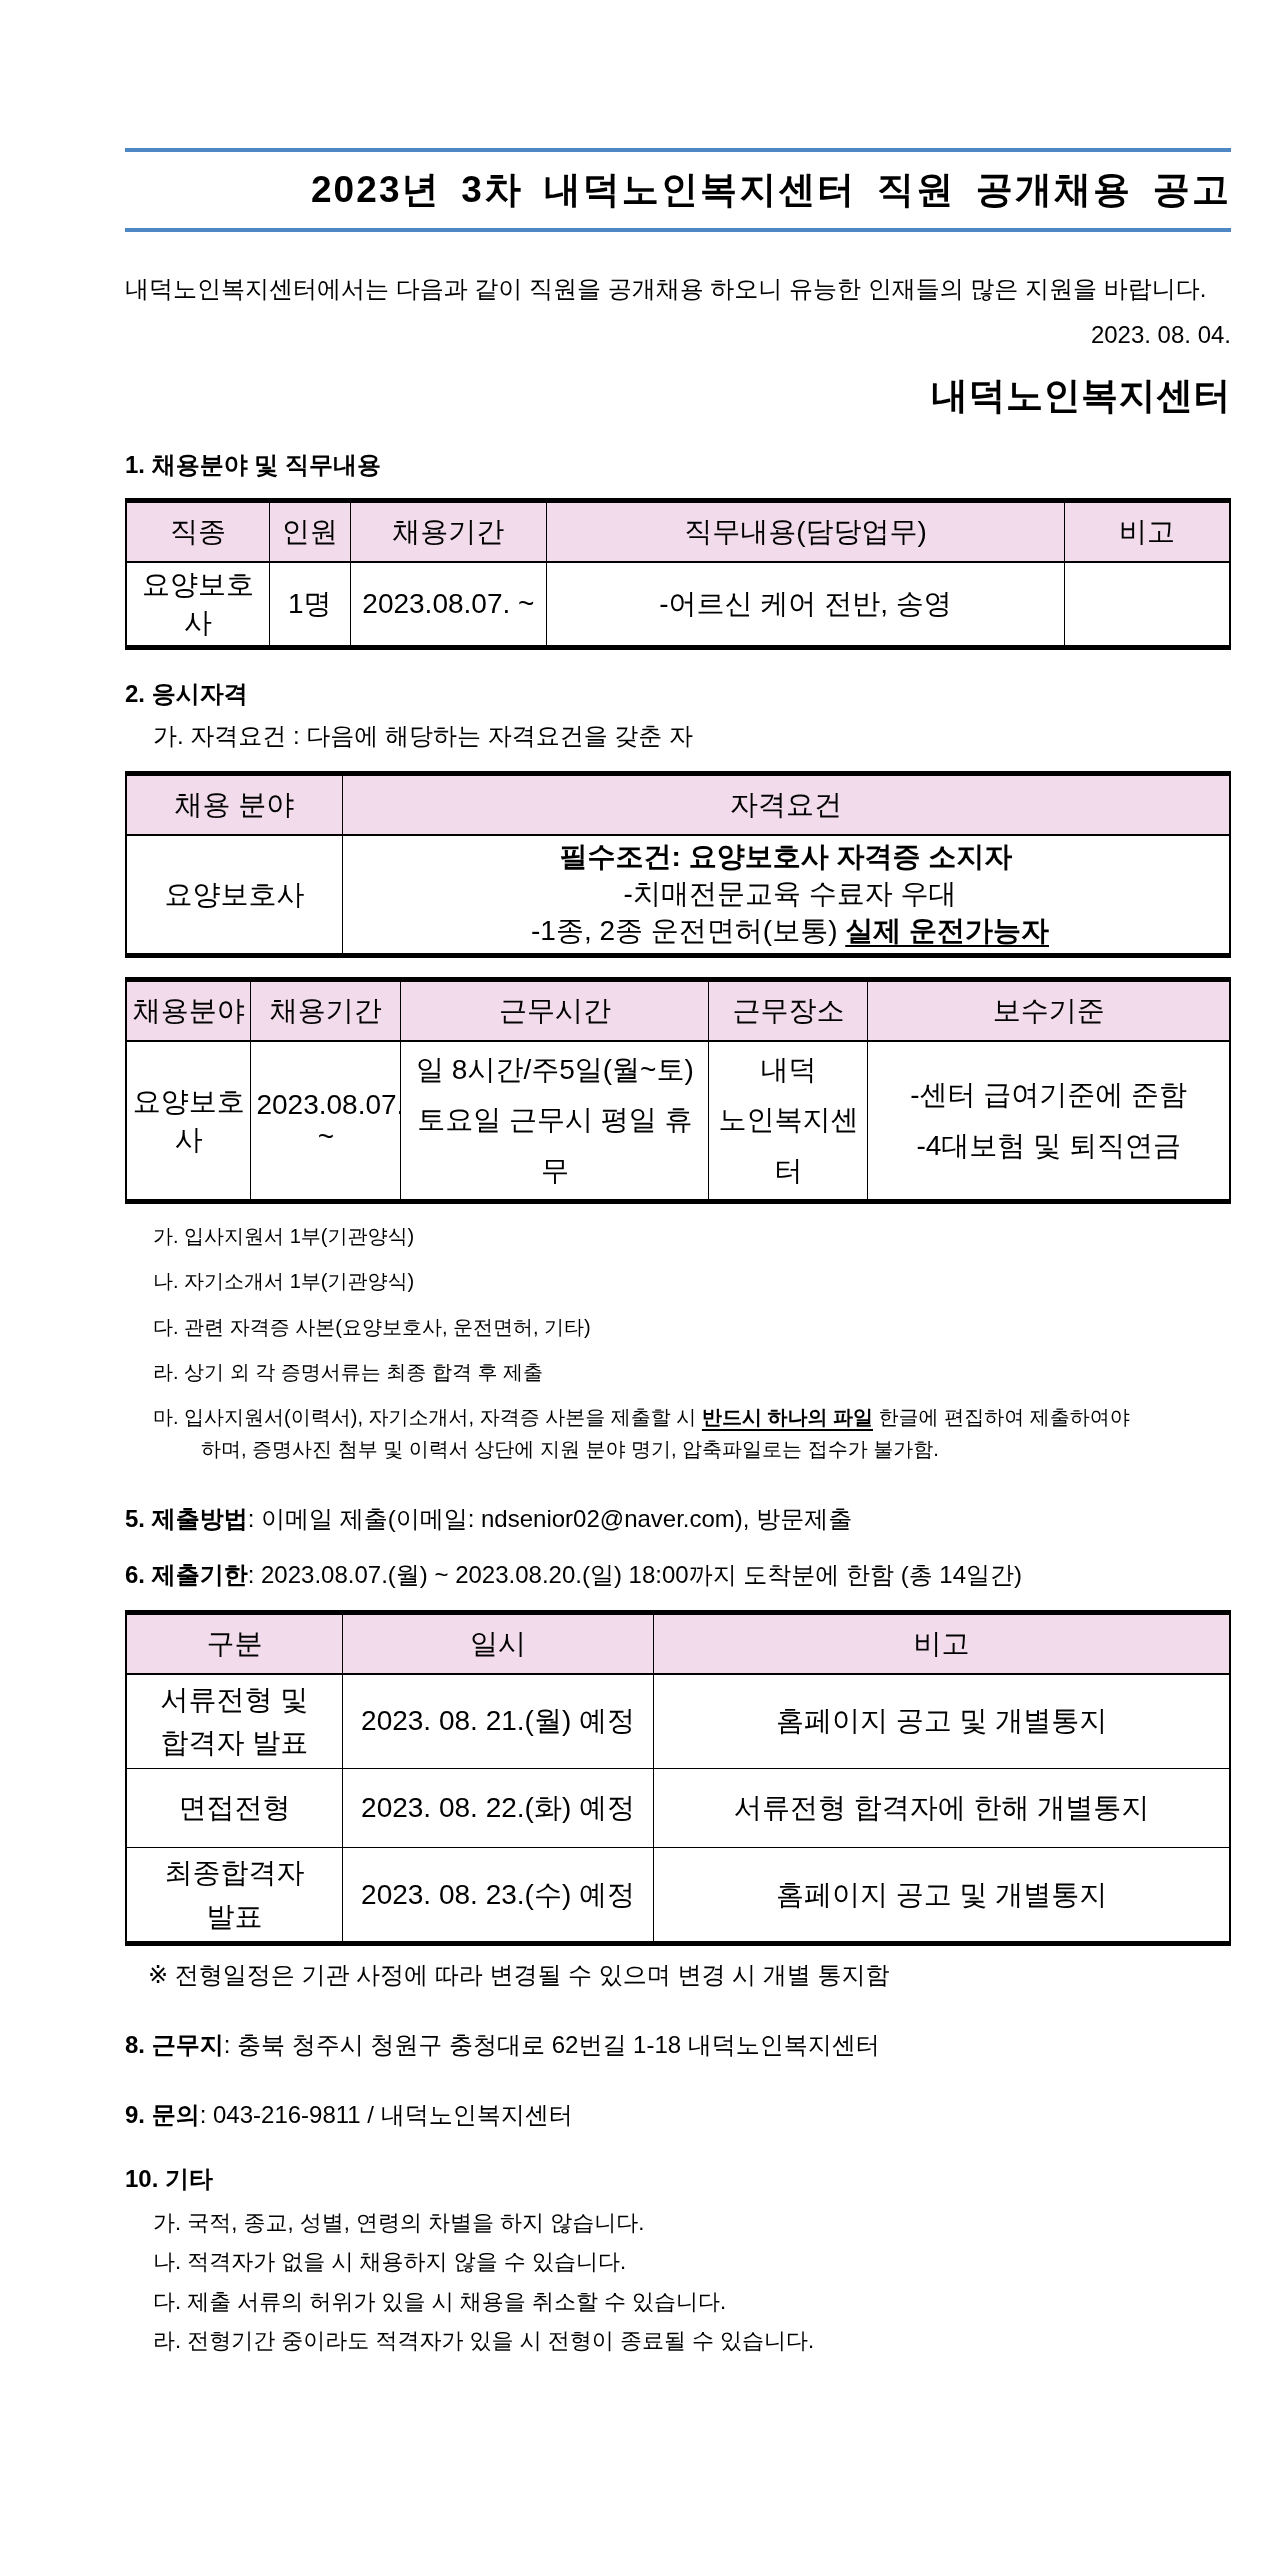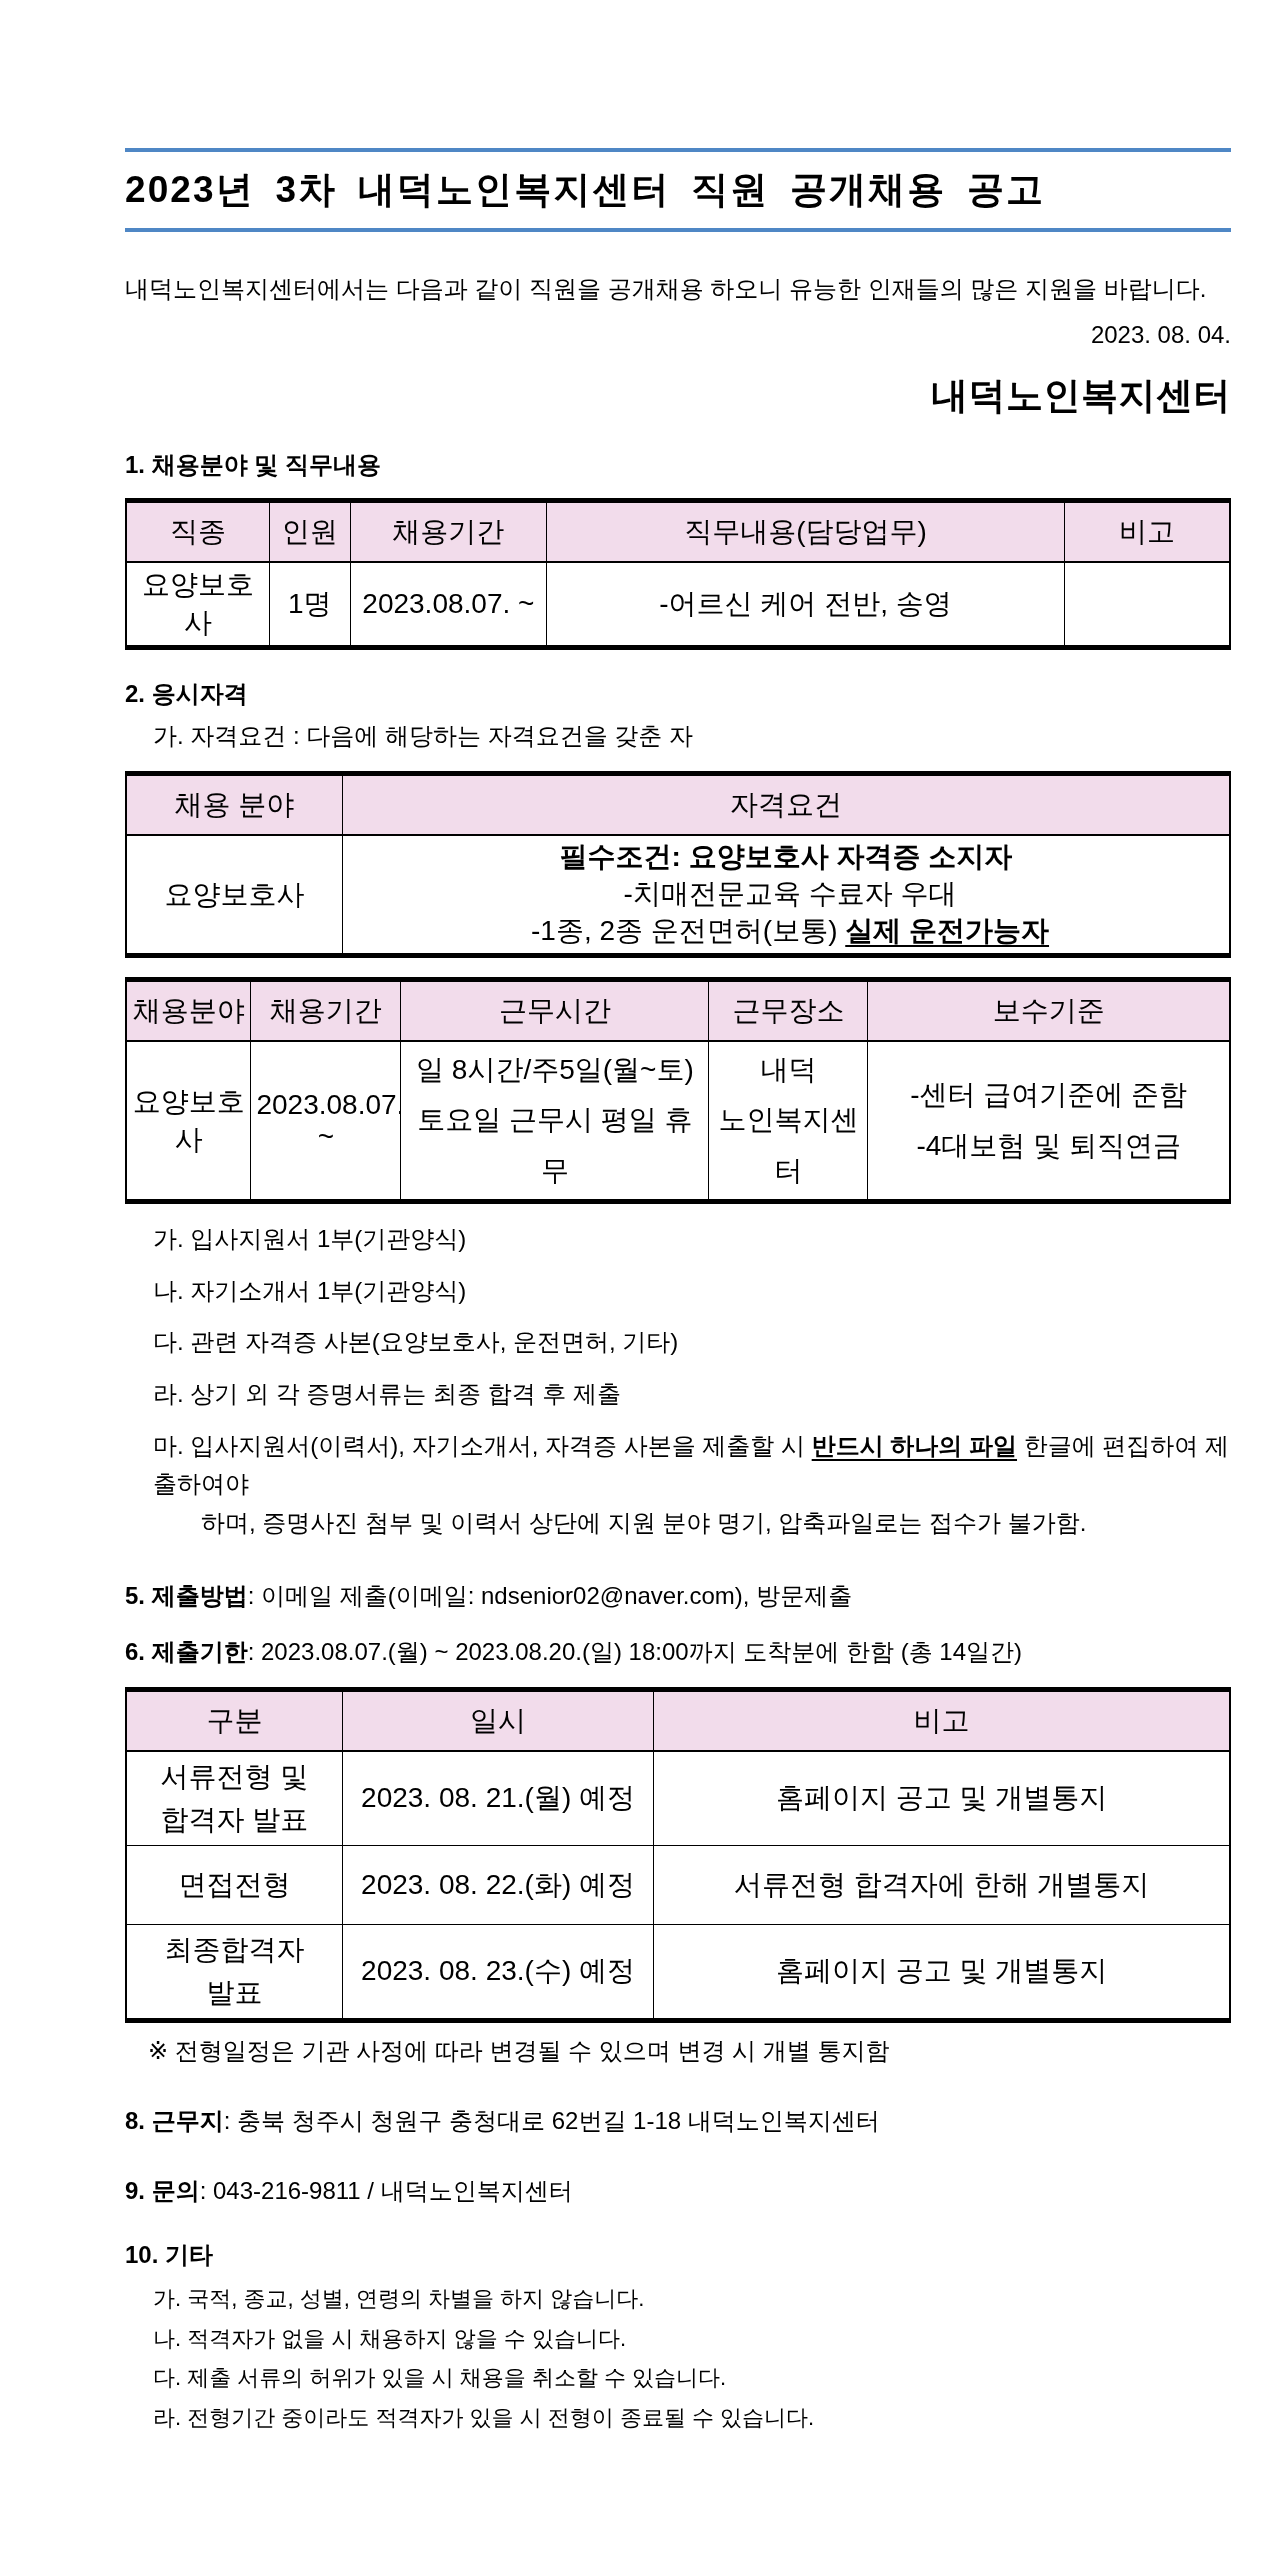--- a/index.html
+++ b/index.html
@@ -14,21 +14,21 @@
     box-sizing:border-box;
     width:1277px;height:2870px;
     padding:148px 46px 0 125px;
     overflow:hidden;
     background:#fff;
   }
   .rule{height:4.1px;background:var(--accent,#4F87C5);}
   .title{
     margin:17.5px 0 17.5px 0;
     font-size:37px;font-weight:bold;
-    text-align:left;
+    text-align:right;
     letter-spacing:2.1px;word-spacing:8.2px;
     line-height:1.1;
   }
   .intro{
     margin:40px 0 0 0;
     font-size:24px;line-height:1.4;
     text-align:justify;
   }
   .date-line{margin:15.5px 0 0 0;font-size:24px;text-align:right;}
   .org-line{margin:21.6px 0 0 0;font-size:37px;font-weight:bold;text-align:right;letter-spacing:0.5px;}
@@ -61,21 +61,21 @@
   .t3 tbody td{height:100px;}
   .t7 tbody tr td{height:72px;border-top:1.5px solid #000;}
   td.left{text-align:left;padding-left:7.2px;}
   .ml{white-space:pre-line;line-height:1.55;}
   .t3 .ml{line-height:1.8;}
   .req-line{line-height:1.32;}
   .req-indent{padding-left:8.2px;}
   .strong{font-weight:bold;}
   .u{text-decoration:underline;text-underline-offset:5.2px;}
   
-  .item{margin:13.4px 0 0 28px;font-size:24px;line-height:1.6;}
+  .item{margin:13.4px 0 0 28px;font-size:20px;line-height:1.6;}
   .item-first{margin-top:15.5px;}
   .cont{padding-left:48px;}
   .inline-item{margin:38px 0 0 0;font-size:24px;}
   .inline-item .lbl{font-weight:bold;}
   .note-line{margin:12.4px 0 0 23px;font-size:24px;}
   
   .s10-item{margin:8.2px 0 0 28px;font-size:22px;line-height:1.42;}
   .gap-lg{margin-top:34px;}
 </style>
 </head>

